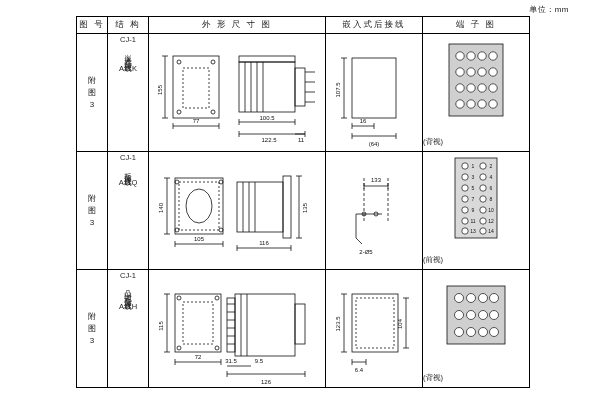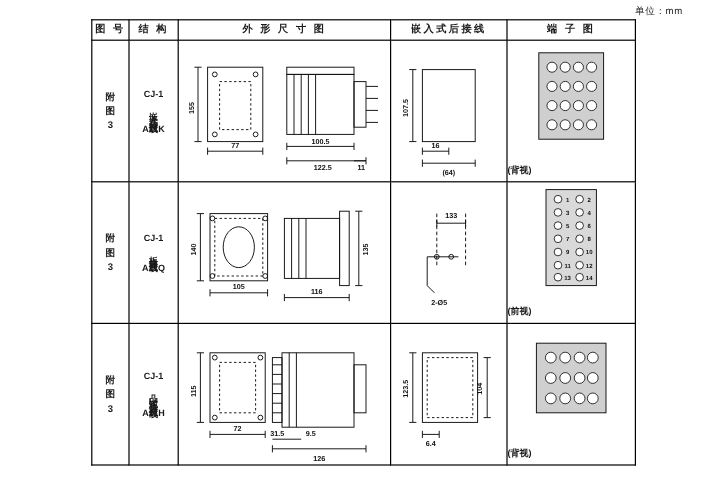--- a/index.html
+++ b/index.html
@@ -19,37 +19,37 @@
     position:absolute;left:76px;top:16px;
     width:448px;height:368px;
     border-collapse:collapse;
     table-layout:fixed;
   }
   table.sheet td,table.sheet th{
     border:1px solid #000;
     padding:0;
     vertical-align:middle;
     text-align:center;
-    font-weight:bold;
+    font-weight:normal;
   }
   thead td{height:16px;font-size:8.5px;letter-spacing:2px;}
 
   .col-tu{width:30px;}
   .col-jg{width:40px;}
   .col-wx{width:176px;}
   .col-az{width:96px;}
   .col-dz{width:106px;}
 
   .rowbody{height:117px;}
   .cell-tu{font-size:8px;line-height:12px;}
   .cell-tu span{display:block;}
 
   .struct{
     font-size:7.5px;line-height:11px;
-    display:flex;flex-direction:column;align-items:center;justify-content:center;
+    display:flex;flex-direction:column;align-items:center;
     height:100%;
   }
   .struct .code{letter-spacing:0;}
   .struct .mid{
     writing-mode:vertical-rl;text-orientation:upright;
     letter-spacing:2px;margin:3px 0;
   }
 
   .drawcell{position:relative;height:100%;}
   svg{display:block;}

